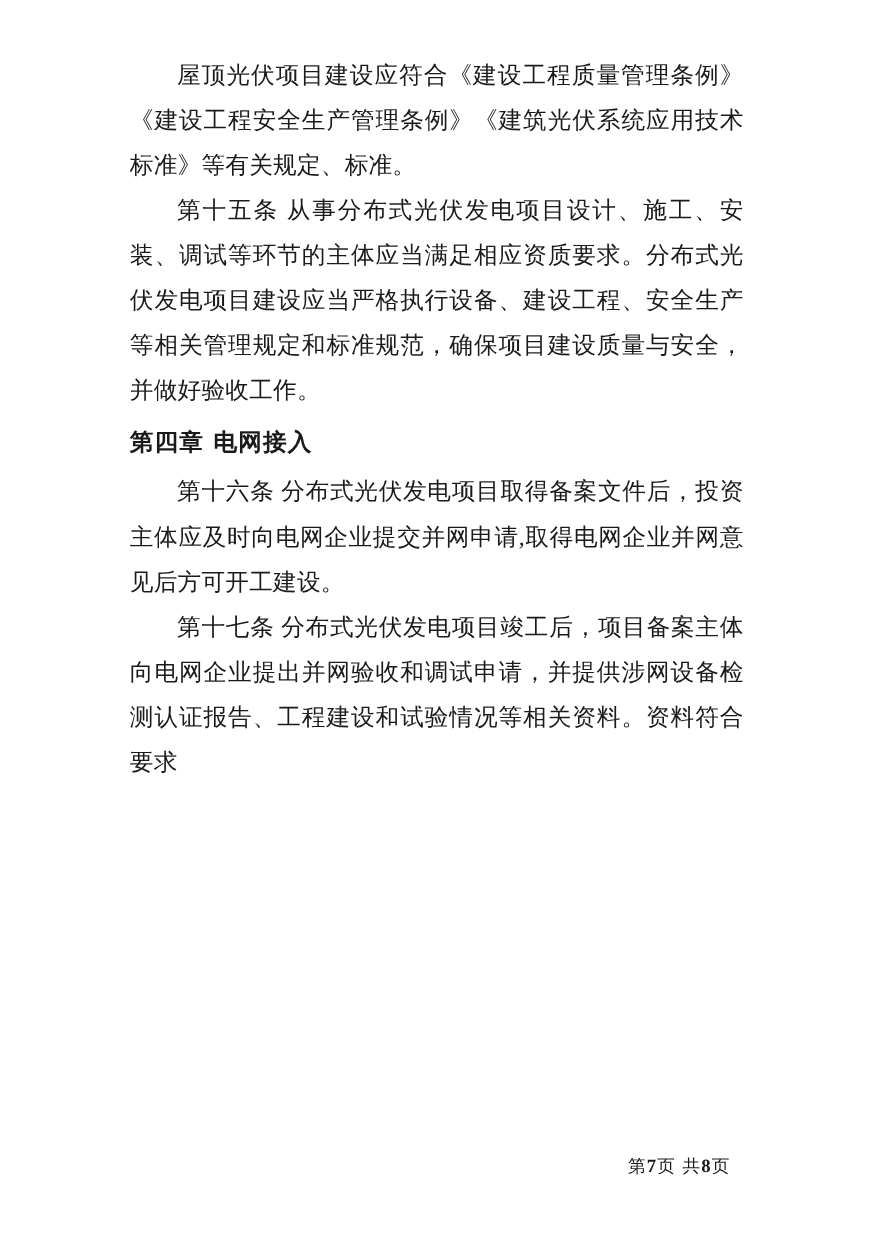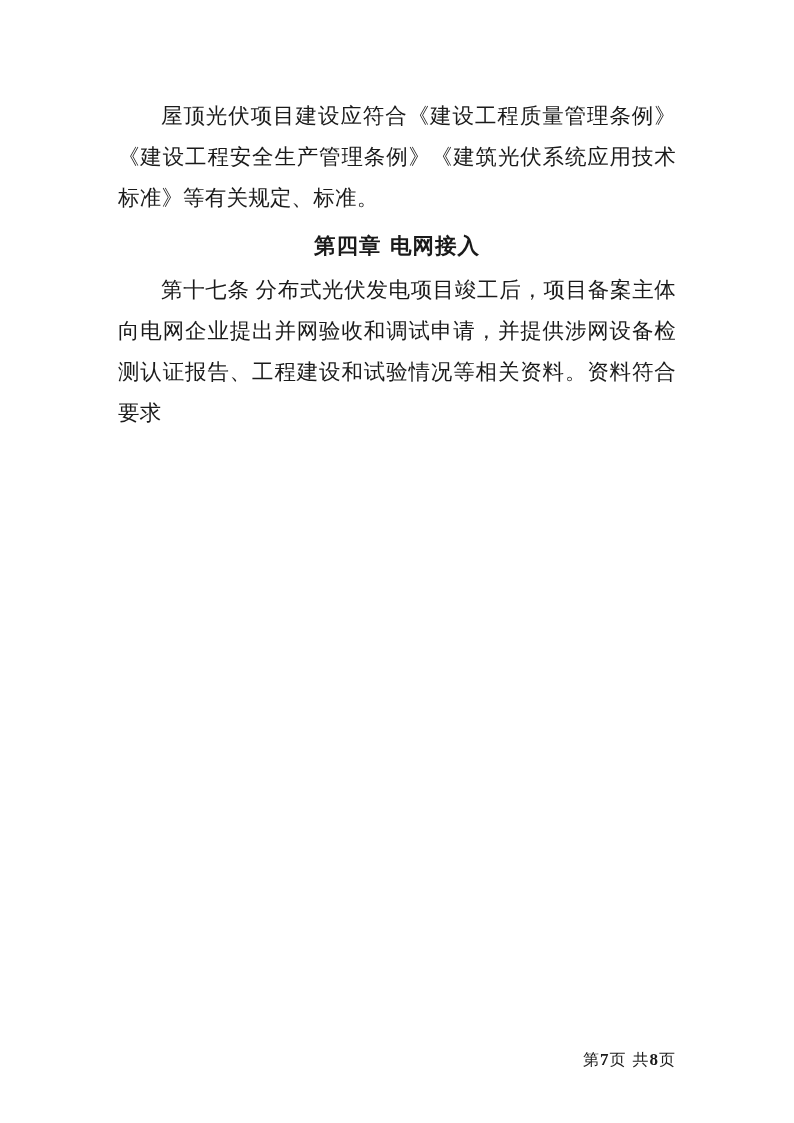--- a/index.html
+++ b/index.html
@@ -15,47 +15,46 @@
     position: relative;
     overflow: hidden;
   }
   .page {
     position: absolute;
     left: 0;
     top: 0;
     width: 794px;
     height: 1123px;
     box-sizing: border-box;
-    padding: 96px 118px 60px 118px;
+    padding: 48px 118px 60px 118px;
   }
   .doc-body {
     margin-top: 0;
   }
   p.para {
     margin: 0;
     font-size: 21.5px;
     line-height: 41px;
     text-align: justify;
     text-justify: inter-ideograph;
     text-indent: 2em;
     letter-spacing: 0.2px;
     font-family: "Liberation Serif", "DejaVu Serif", serif;
   }
   h2.section-heading {
     margin: 6px 0 4px 0;
     font-size: 21.5px;
     line-height: 41px;
-    text-align: center;
     font-weight: bold;
     font-family: "DejaVu Sans", "Liberation Sans", sans-serif;
     letter-spacing: 1px;
   }
   .footer {
     position: absolute;
-    right: 118px;
+    right: 130px;
     bottom: 52px;
     font-size: 16px;
     font-family: "DejaVu Sans", "Liberation Sans", sans-serif;
     color: #1a1a1a;
     letter-spacing: 1px;
     white-space: nowrap;
   }
   .footer .num {
     font-weight: bold;
     font-family: "Liberation Serif", "DejaVu Serif", serif;
@@ -69,23 +68,25 @@
 <body>
 
 <div class="page">
 
   <div class="doc-body">
 
     <p class="para">屋顶光伏项目建设应符合《建设工程质量管理条例》《建设工程安全生产管理条例》《建筑光伏系统应用技术标准》等有关规定、标准。</p>
 
 
 
+    <p class="para">第十五条 从事分布式光伏发电项目设计、施工、安装、调试等环节的主体应当满足相应资质要求。分布式光伏发电项目建设应当严格执行设备、建设工程、安全生产等相关管理规定和标准规范，确保项目建设质量与安全，并做好验收工作。</p>
 
     <h2 class="section-heading">第四章  电网接入</h2>
 
+    <p class="para">第十六条 分布式光伏发电项目取得备案文件后，投资主体应及时向电网企业提交并网申请,取得电网企业并网意见后方可开工建设。</p>
 
     <p class="para">第十七条 分布式光伏发电项目竣工后，项目备案主体向电网企业提出并网验收和调试申请，并提供涉网设备检测认证报告、工程建设和试验情况等相关资料。资料符合要求</p>
 
   </div>
 
   <div class="footer">
     <span>第</span><span class="num">7</span><span>页 共</span><span class="num">8</span><span>页</span>
   </div>
 
 </div>

